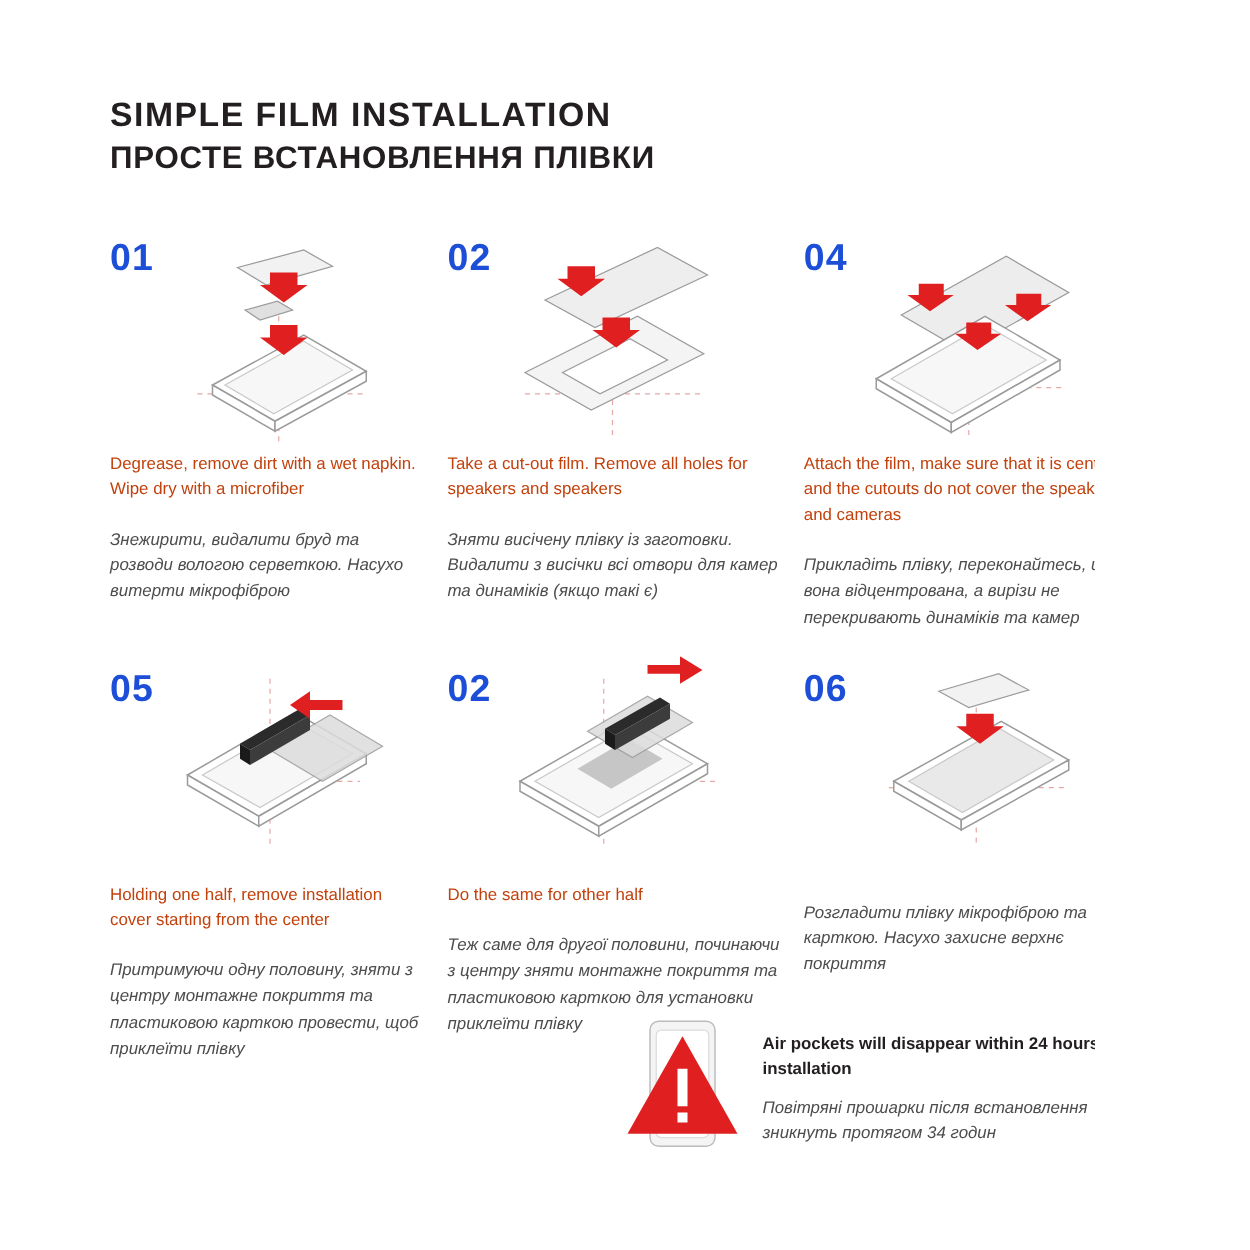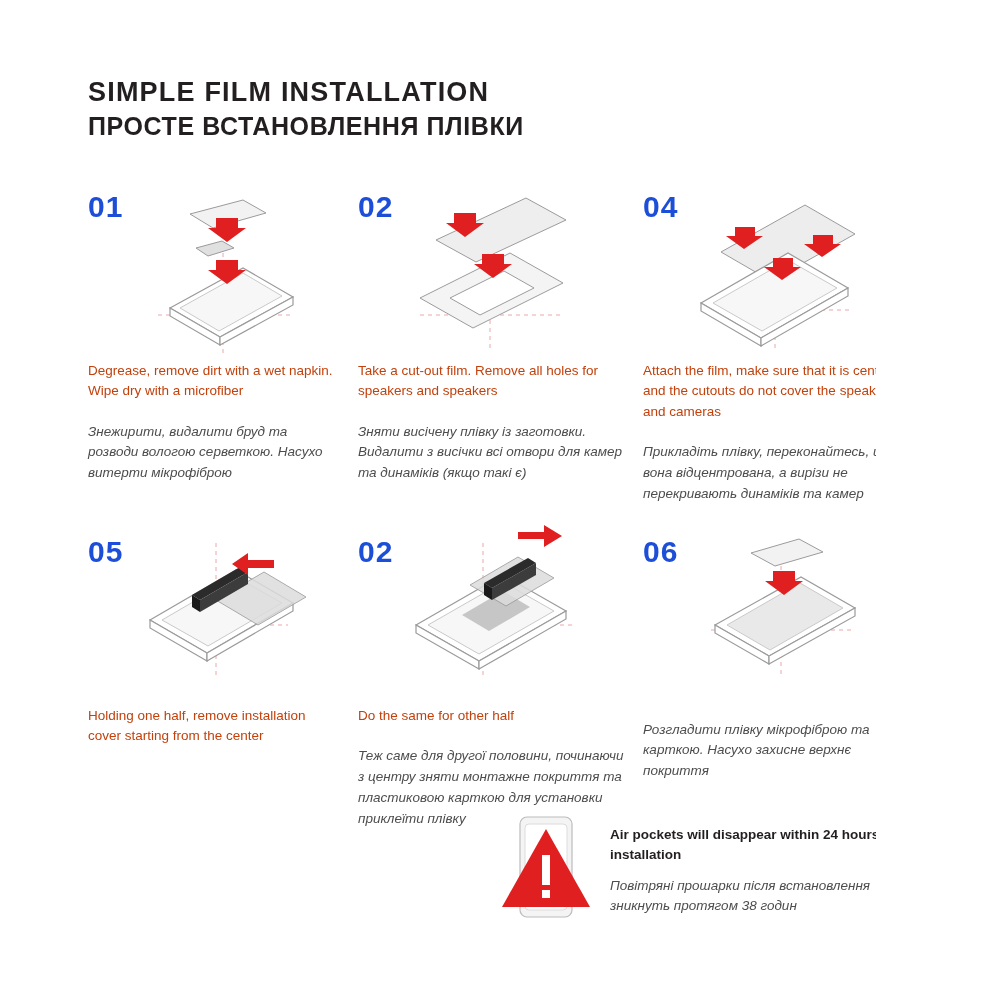--- a/index.html
+++ b/index.html
@@ -231,20 +231,21 @@
           <polygon points="104,70 152,42 160,47 112,75" fill="#2b2b2b"></polygon>
           <polygon points="104,70 104,82 112,87 112,75" fill="#1a1a1a"></polygon>
           <polygon points="112,75 112,87 160,59 160,47" fill="#3c3c3c"></polygon>
 
           <g fill="#e02020">
             <polygon points="160,35 160,28 144,39 160,50 160,43 186,43 186,35"></polygon>
           </g>
         </svg>
       </div>
       <div class="text-en">Holding one half, remove installation cover starting from the center</div>
+      <div class="text-uk">Притримуючи одну половину, зняти з центру монтажне покриття та пластиковою карткою провести, щоб приклеїти плівку</div>
     </div>
 
     <div class="step">
       <div class="step-num">02</div>
       <div class="art">
         <svg width="265" height="170" viewBox="0 0 265 170">
           <g stroke="#e8a8a8" stroke-width="1" stroke-dasharray="4 4">
             <line x1="125" y1="18" x2="125" y2="150"></line>
             <line x1="58" y1="100" x2="215" y2="100"></line>
           </g>
@@ -309,17 +310,17 @@
         <rect x="25" y="9" width="42" height="86" rx="4" fill="#ffffff" stroke="#dcdcdc" stroke-width="1"></rect>
 
         <polygon points="46,14 90,92 2,92" fill="#e02020"></polygon>
 
         <rect x="42" y="40" width="8" height="30" fill="#ffffff"></rect>
         <rect x="42" y="75" width="8" height="8" fill="#ffffff"></rect>
       </svg>
     </div>
     <div class="footer-text">
       <div class="footer-en">Air pockets will disappear within 24 hours after installation</div>
-      <div class="footer-uk">Повітряні прошарки після встановлення зникнуть протягом 38 годин</div>
+      <div class="footer-uk">Повітряні прошарки після встановлення зникнуть протягом 34 годин</div>
     </div>
   </div>
 
 </div>
 
 </body></html>

